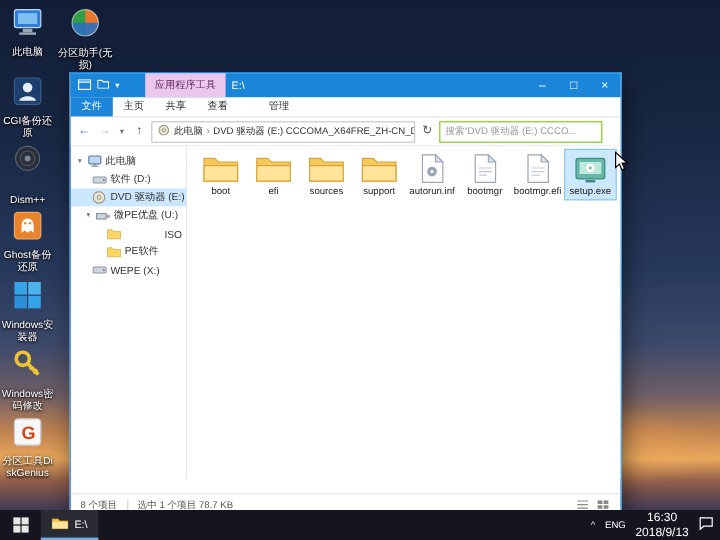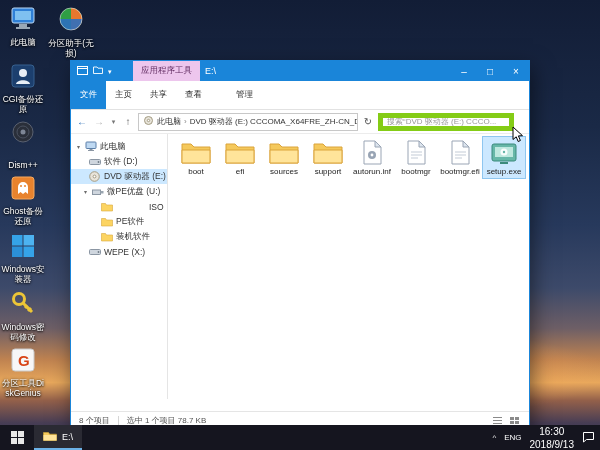--- a/index.html
+++ b/index.html
@@ -16,51 +16,51 @@
       #473d55 94%, #2f2d42 100%);
   }
   .sun-glow { position:absolute; left:30%; top:74%; width:70%; height:18%;
     background:radial-gradient(ellipse at center, rgba(255,200,120,.55), rgba(255,170,90,.18) 55%, transparent 75%);
     pointer-events:none; }
   .desk-icon { position:absolute; width:46px; display:flex; flex-direction:column;
     align-items:center; gap:2px; z-index:1; }
   .desk-icon .lbl { font-size:8.5px; color:#fff; text-align:center; line-height:1.2;
     text-shadow:0 1px 2px rgba(0,0,0,.95), 0 0 3px rgba(0,0,0,.8); word-break:break-all; }
   
-  .win { position:absolute; left:70px; top:60px; width:460px; height:370px;
+  .win { position:absolute; left:58px; top:60px; width:460px; height:370px;
     background:#fff; border:1px solid #1a85d9; box-shadow:3px 8px 20px rgba(0,0,0,.5);
     display:flex; flex-direction:column; z-index:10; }
   .titlebar { height:20px; background:#1a85d9; display:flex; align-items:center;
     color:#fff; font-size:9px; position:relative; flex:none; }
   .qat { display:flex; gap:5px; padding:0 6px; align-items:center; }
   .qat .chev { font-size:7px; line-height:1; }
   .ctx-tab { position:absolute; left:62px; top:0; height:20px; padding:0 8px;
     background:#edc6ed; color:#5f2a5f; display:flex; align-items:center; font-size:8.5px; }
   .win-title { position:absolute; left:134px; font-size:9px; }
   .win-controls { margin-left:auto; display:flex; height:100%; }
   .win-btn { width:26px; display:flex; align-items:center; justify-content:center;
     font-size:10px; color:#fff; }
   
-  .tabrow { height:29px; background:#fff; border-bottom:1px solid #e2e2e2;
+  .tabrow { height:17px; background:#fff; border-bottom:1px solid #e2e2e2;
     display:flex; align-items:stretch; font-size:8.5px; color:#333; flex:none; }
   .tab { padding:0 9px; display:flex; align-items:center; }
   .tab.file { background:#1a85d9; color:#fff; }
   .tab.manage { margin-left:16px; }
   
   .addrrow { height:24px; display:flex; align-items:center; padding:0 4px; gap:3px;
     border-bottom:1px solid #ececec; background:#fff; flex:none; }
   .navbtn { width:14px; text-align:center; font-size:10px; color:#2a6db5; }
   .navbtn.disabled { color:#b5b5b5; }
   .navbtn.small { width:9px; font-size:7px; color:#777; }
   .addrbox { width:220px; height:18px; border:1px solid #c8c8c8; background:#fff;
     display:flex; align-items:center; gap:3px; padding:0 4px; font-size:8px; color:#333;
     white-space:nowrap; overflow:hidden; }
   .addrbox .sep { color:#888; }
   .refreshbtn { width:14px; text-align:center; font-size:10px; color:#555; }
-  .searchbox { width:136px; height:18px; border:5px solid #84cc16; font-size:8px;
+  .searchbox { width:136px; height:18px; border:1px solid #84cc16; font-size:8px;
     color:#666; padding:0 4px; outline:none; font-family:inherit; }
   .searchbox::placeholder { color:#999; }
   
   .main { flex:1; display:flex; min-height:0; }
   .navpane { width:97px; border-right:1px solid #e5e5e5; padding-top:5px;
     font-size:8.5px; color:#333; overflow:hidden; flex:none; }
   .nav-row { height:15px; display:flex; align-items:center; gap:3px;
     white-space:nowrap; overflow:hidden; }
   .nav-row.sel { background:#cce8ff; }
   .nav-row .arrow { width:7px; font-size:6px; color:#6d6d6d; text-align:center; flex:none; }
@@ -254,26 +254,20 @@
               <path d="M.5 1.5h4l1 1.5h6v6H.5z" fill="#fcd462" stroke="#d9a73c" stroke-width=".6"></path>
             </svg>
           <span>ISO</span>
         </div>
         <div class="nav-row" style="padding-left:30px;">
           <svg width="12" height="10" viewBox="0 0 12 10">
               <path d="M.5 1.5h4l1 1.5h6v6H.5z" fill="#fcd462" stroke="#d9a73c" stroke-width=".6"></path>
             </svg>
           <span>PE软件</span>
         </div>
-        <div class="nav-row" style="padding-left:30px;">
-          <svg width="12" height="10" viewBox="0 0 12 10">
-              <path d="M.5 1.5h4l1 1.5h6v6H.5z" fill="#fcd462" stroke="#d9a73c" stroke-width=".6"></path>
-            </svg>
-          <span>装机软件</span>
-        </div>
         <div class="nav-row" style="padding-left:18px;">
           <svg width="12" height="10" viewBox="0 0 12 10">
               <rect x=".5" y="2.5" width="11" height="5" rx="1" fill="#cfd6de" stroke="#8b96a3"></rect>
               <circle cx="9.5" cy="5" r=".9" fill="#6f7a86"></circle>
             </svg>
           <span>WEPE (X:)</span>
         </div>
       </div>
 
       <div class="filearea">

